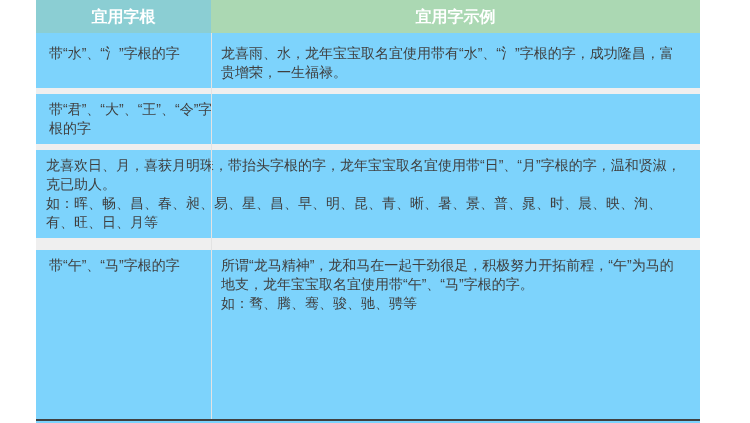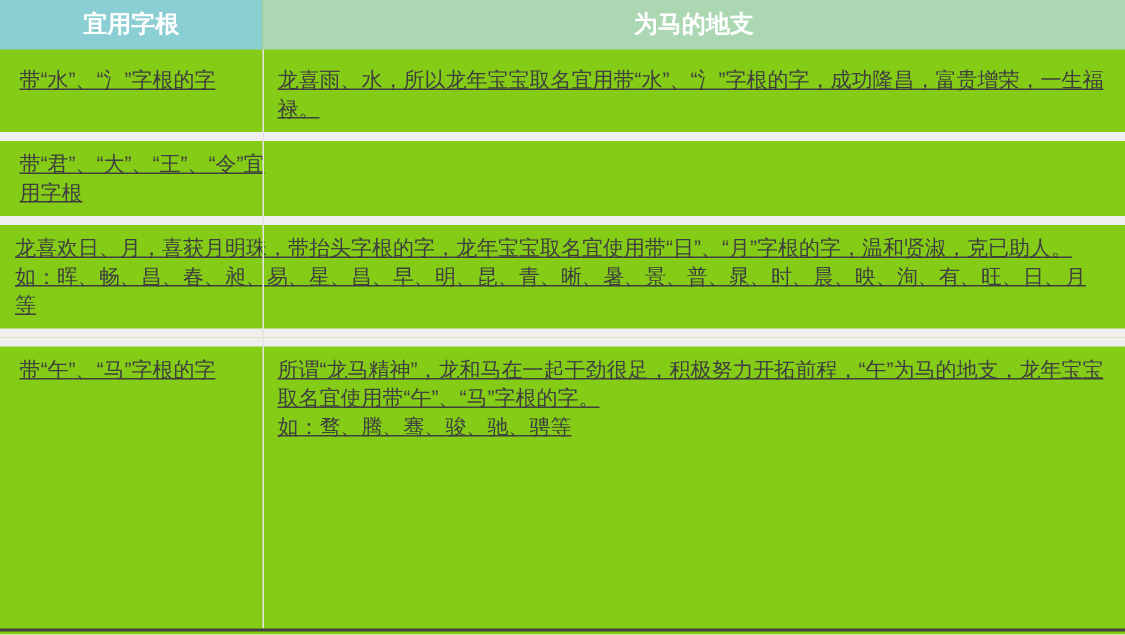--- a/index.html
+++ b/index.html
@@ -1,36 +1,37 @@
 <!DOCTYPE html>
 <html><head>
 <meta charset="utf-8">
 <style>
   html, body { margin: 0; padding: 0; background: #ffffff; }
   .page {
     position: relative;
-    width: 750px;
+    width: 664px;
     height: 423px;
     overflow: hidden;
-    background: #84cc16;
+    background: #7dd3fc;
     font-family: "Liberation Sans", "DejaVu Sans", sans-serif;
     color: #3f3f3f;
     font-size: 14px;
     line-height: 19px;
+    margin-left: 36px;
   }
   .header-row { display: flex; height: 33px; }
   .header-cell {
     display: flex; align-items: center; justify-content: center;
     color: #ffffff; font-weight: bold; font-size: 16px;
   }
   .header-cell.radicals { width: 175px; background: #8bced3; }
   .header-cell.examples { flex: 1; background: #abd8b3; }
 
   .body { margin-top: 5px; }
-  .trow { display: flex; text-decoration: underline; }
+  .trow { display: flex; }
   .row-gap { height: 6px; background: #efefef; }
 
   .cell-left {
     width: 175px; box-sizing: border-box;
     padding: 6px 10px 6px 13px;
   }
   .cell-right {
     flex: 1; box-sizing: border-box;
     padding: 6px 14px 6px 10px;
   }
@@ -48,35 +49,35 @@
     width: 750px; height: 2px; background: #404040;
   }
 </style>
 </head>
 <body>
 
 <div class="page">
 
   <div class="header-row">
     <div class="header-cell radicals">宜用字根</div>
-    <div class="header-cell examples">为马的地支</div>
+    <div class="header-cell examples">宜用字示例</div>
   </div>
 
   <div class="body">
 
     <div class="trow">
       <div class="cell-left">带“水”、“氵”字根的字</div>
       <div class="cell-right">
-        <div class="desc">龙喜雨、水，所以龙年宝宝取名宜用带“水”、“氵”字根的字，成功隆昌，富贵增荣，一生福禄。</div>
+        <div class="desc">龙喜雨、水，龙年宝宝取名宜使用带有“水”、“氵”字根的字，成功隆昌，富贵增荣，一生福禄。</div>
       </div>
     </div>
     <div class="row-gap"></div>
 
     <div class="trow">
-      <div class="cell-left">带“君”、“大”、“王”、“令”宜用字根</div>
+      <div class="cell-left">带“君”、“大”、“王”、“令”字根的字</div>
     </div>
     <div class="row-gap"></div>
 
     <div class="trow">
       <div class="cell-right">
         <div class="desc">龙喜欢日、月，喜获月明珠，带抬头字根的字，龙年宝宝取名宜使用带“日”、“月”字根的字，温和贤淑，克已助人。</div>
         <div class="ex-list">如：晖、畅、昌、春、昶、易、星、昌、早、明、昆、青、晰、暑、景、普、晁、时、晨、映、洵、有、旺、日、月等</div>
       </div>
     </div>
     <div class="row-gap"></div>

